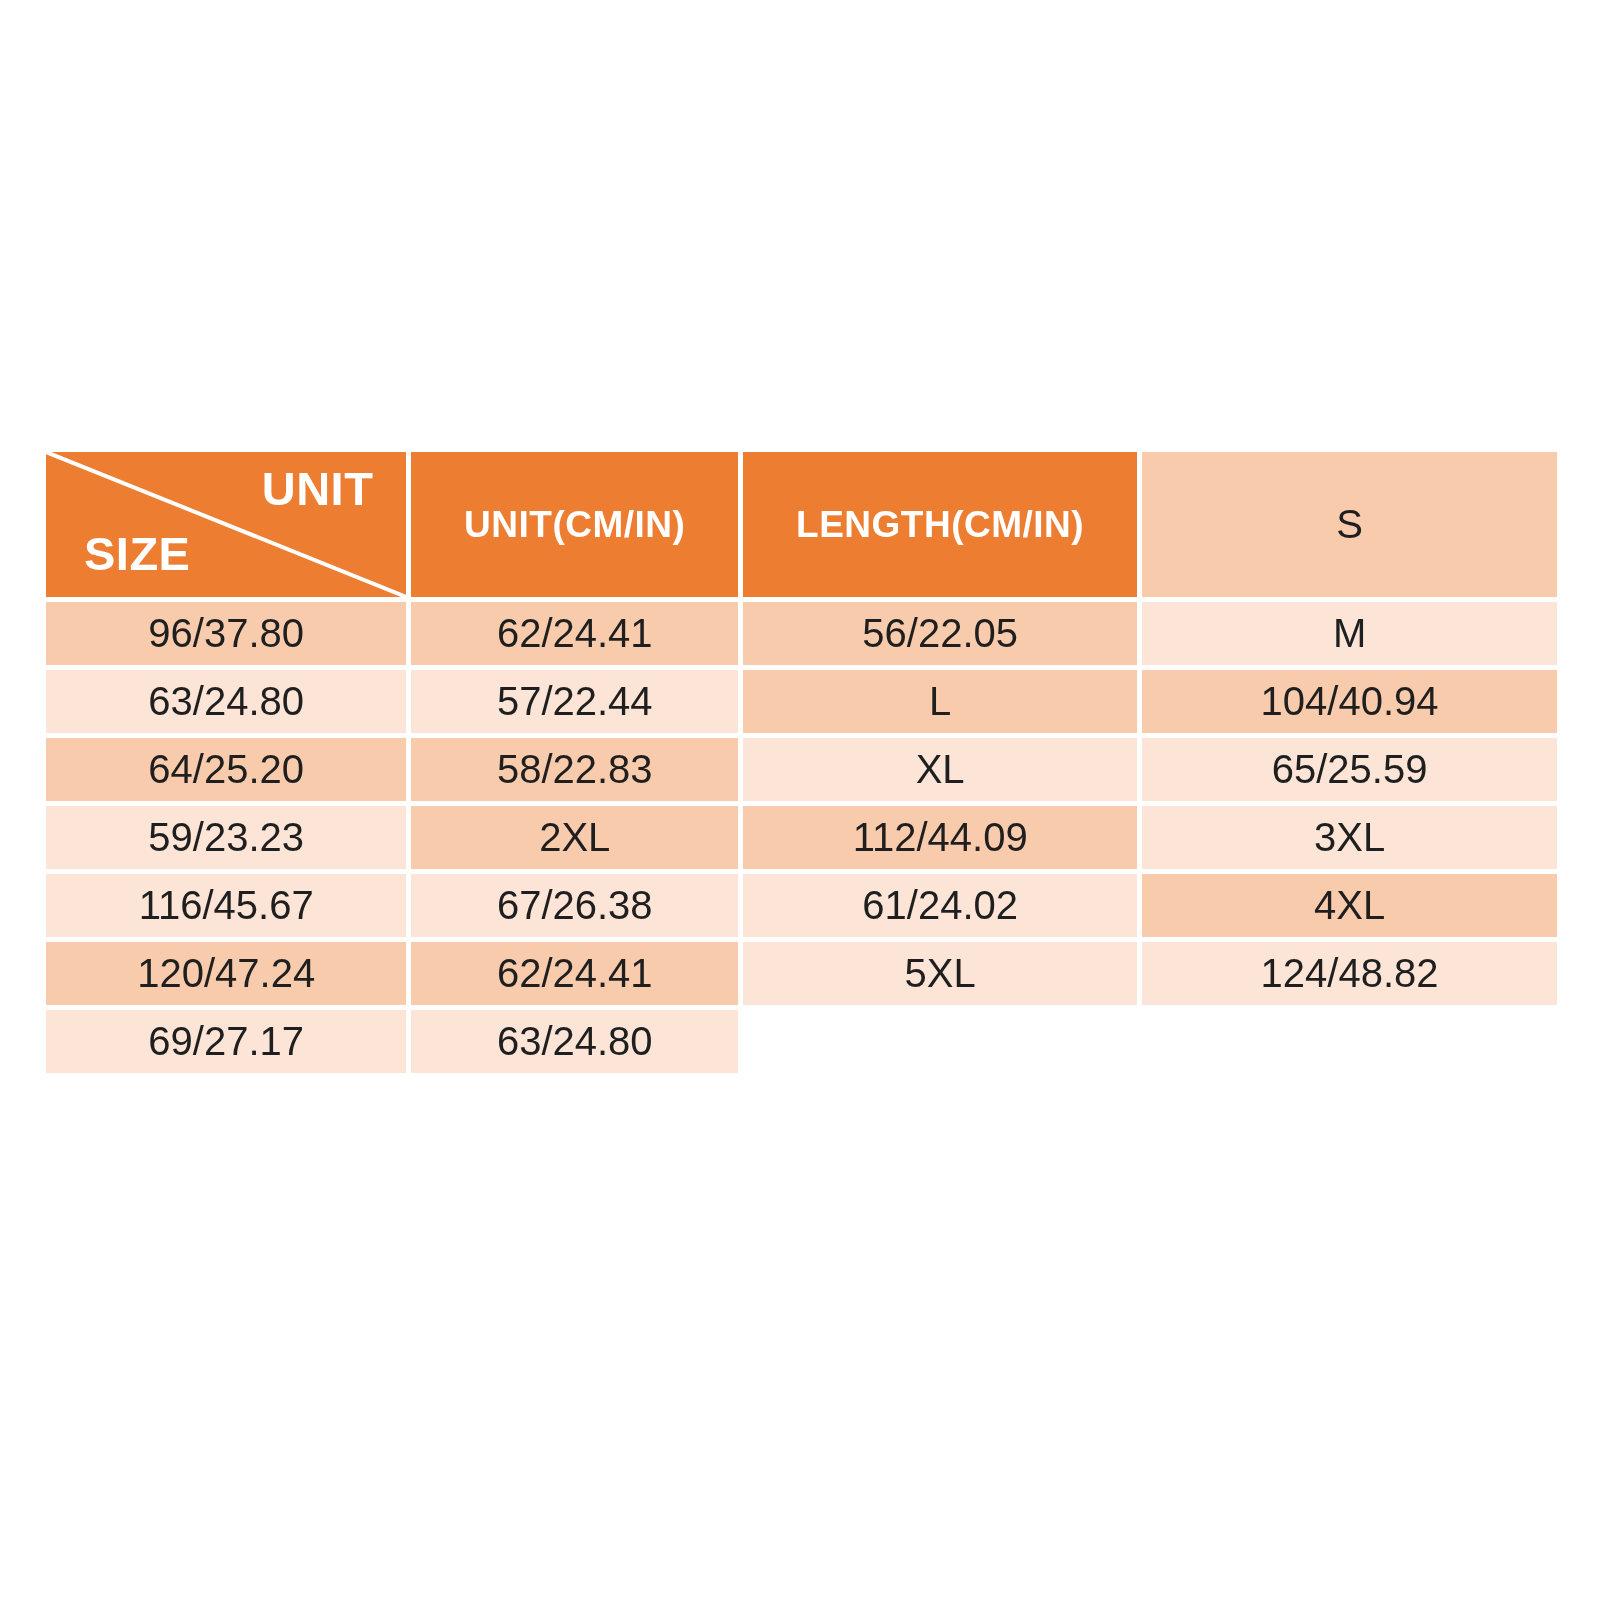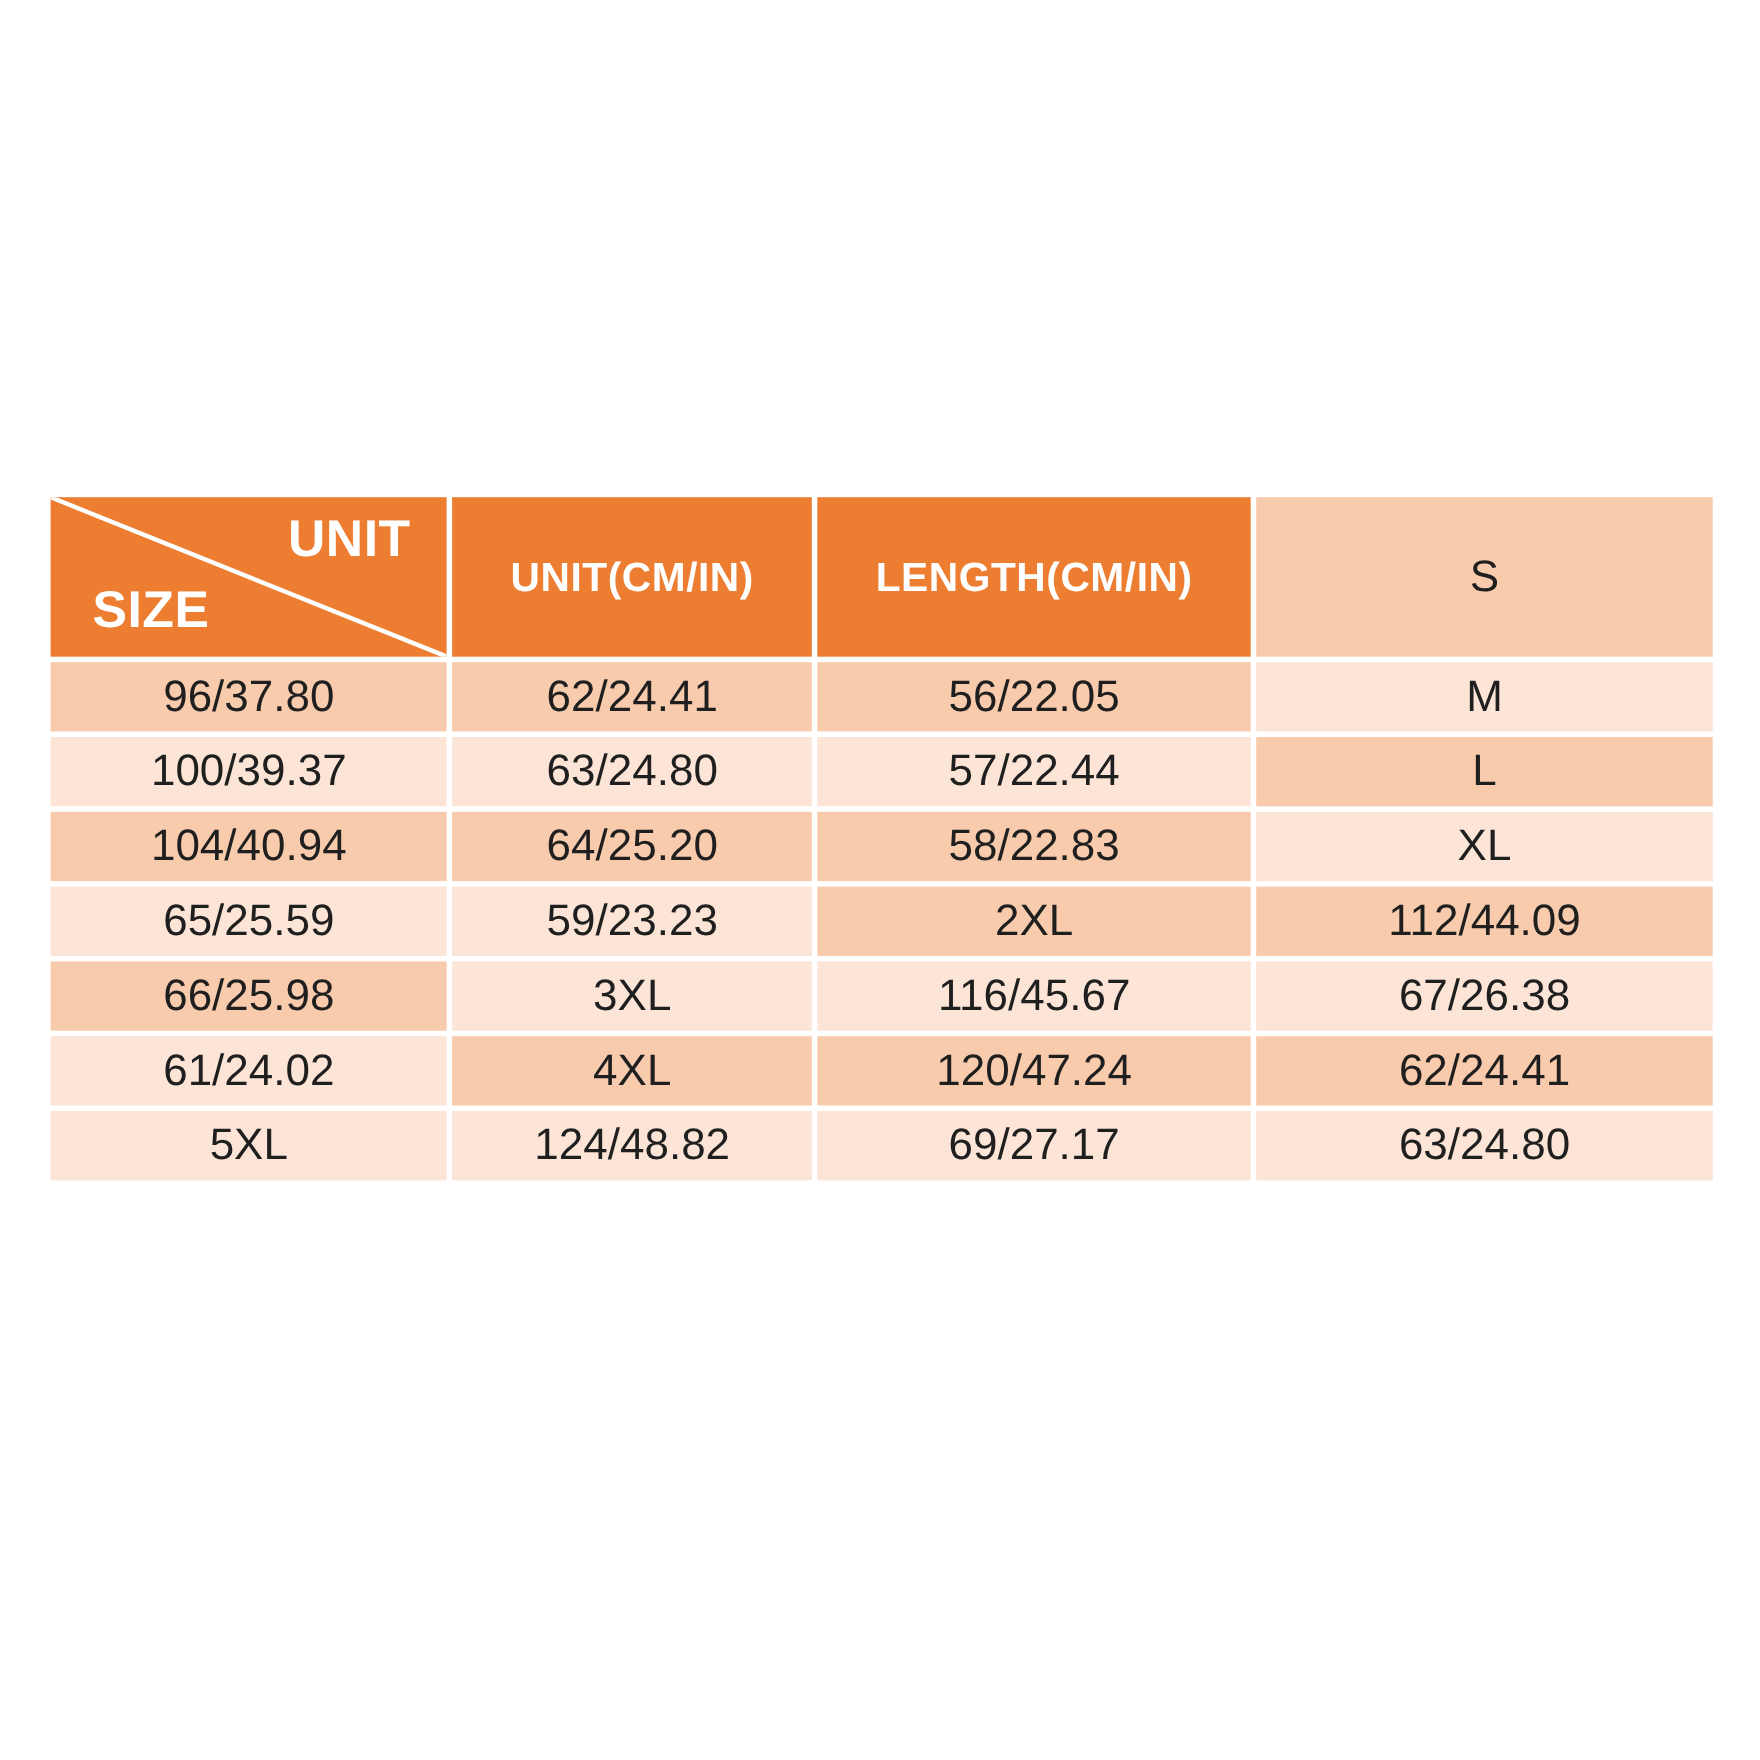--- a/index.html
+++ b/index.html
@@ -67,36 +67,34 @@
     </div>
     <div class="cell th">UNIT(CM/IN)</div>
     <div class="cell th">LENGTH(CM/IN)</div>
 
     <div class="cell td r-dark">S</div>
     <div class="cell td r-dark">96/37.80</div>
     <div class="cell td r-dark">62/24.41</div>
     <div class="cell td r-dark">56/22.05</div>
 
     <div class="cell td r-light">M</div>
-    <div class="cell td r-light">100/39.37</div>
     <div class="cell td r-light">63/24.80</div>
     <div class="cell td r-light">57/22.44</div>
 
     <div class="cell td r-dark">L</div>
     <div class="cell td r-dark">104/40.94</div>
     <div class="cell td r-dark">64/25.20</div>
     <div class="cell td r-dark">58/22.83</div>
 
     <div class="cell td r-light">XL</div>
     <div class="cell td r-light">65/25.59</div>
     <div class="cell td r-light">59/23.23</div>
 
     <div class="cell td r-dark">2XL</div>
     <div class="cell td r-dark">112/44.09</div>
-    <div class="cell td r-dark">66/25.98</div>
 
     <div class="cell td r-light">3XL</div>
     <div class="cell td r-light">116/45.67</div>
     <div class="cell td r-light">67/26.38</div>
     <div class="cell td r-light">61/24.02</div>
 
     <div class="cell td r-dark">4XL</div>
     <div class="cell td r-dark">120/47.24</div>
     <div class="cell td r-dark">62/24.41</div>
 

